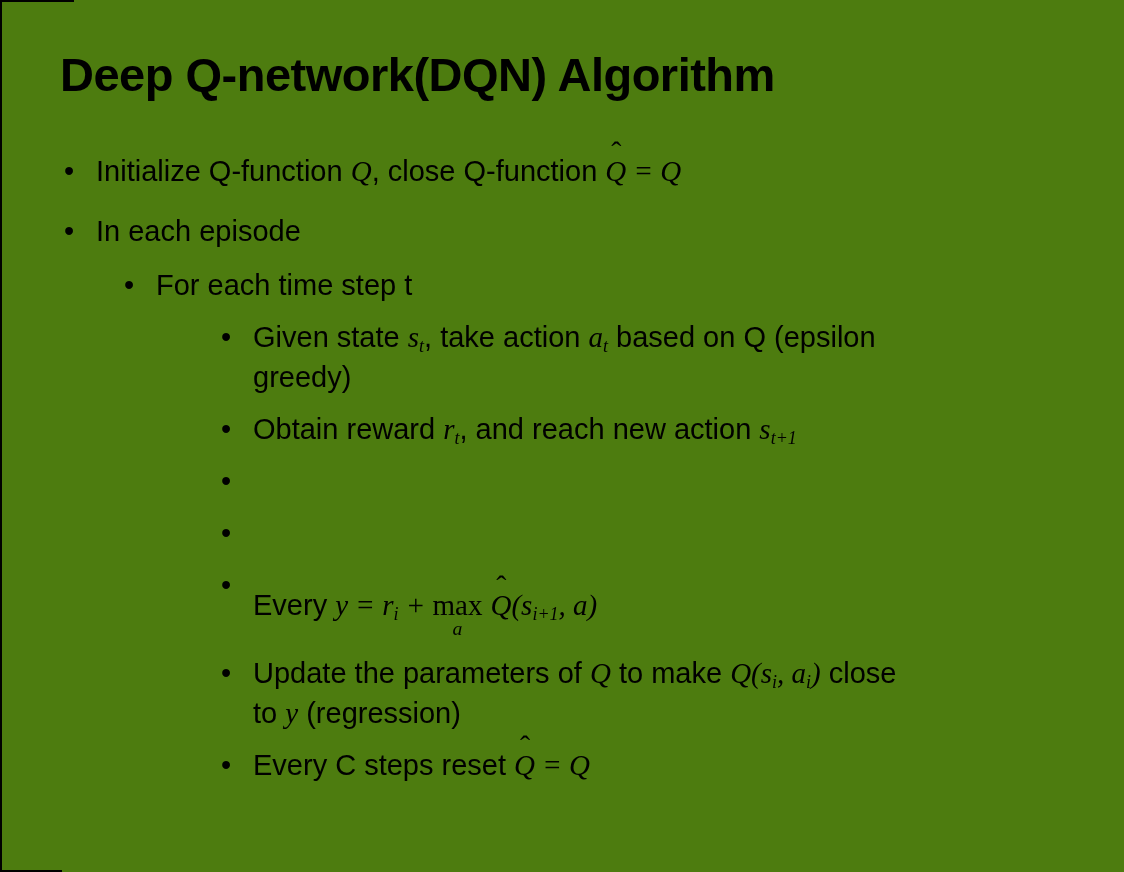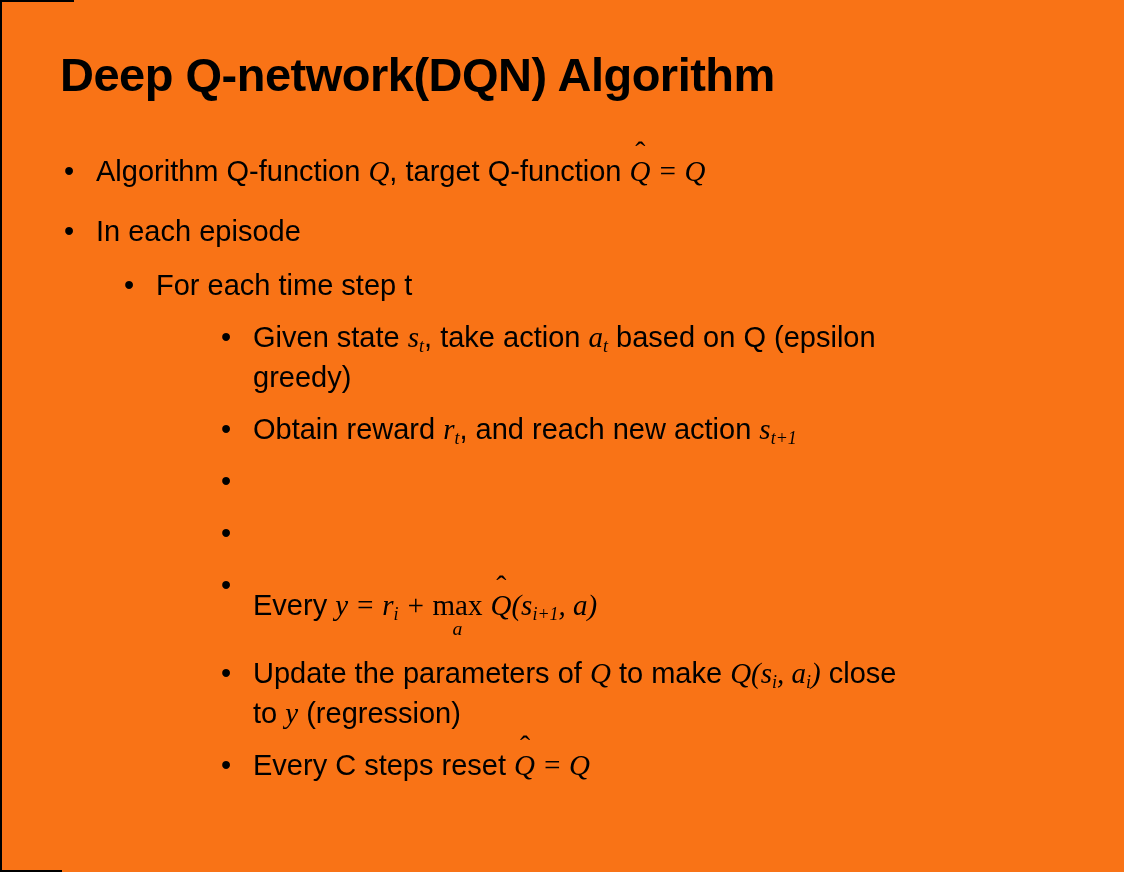--- a/index.html
+++ b/index.html
@@ -1,19 +1,19 @@
 <!DOCTYPE html>
 <html><head>
 <meta charset="utf-8">
 <style>
   html,body{margin:0;padding:0;background:#fff;}
   .slide{
     position:relative;
     width:1124px;height:872px;
-    background:#f97316;
+    background:#4d7c0f;
     color:#000;
     font-family:"Liberation Sans","DejaVu Sans",sans-serif;
     overflow:hidden;
     box-sizing:border-box;
   }
   .frame-left{position:absolute;left:0;top:0;width:2px;height:100%;background:#000;}
   .frame-top{position:absolute;left:0;top:0;width:74px;height:2px;background:#000;}
   .frame-bottom{position:absolute;left:0;bottom:0;width:62px;height:2px;background:#000;}
 
   .title{
@@ -88,21 +88,21 @@
 <div class="slide">
   <div class="frame-left"></div>
   <div class="frame-top"></div>
   <div class="frame-bottom"></div>
 
   <h1 class="title">Deep Q-network(DQN) Algorithm</h1>
 
   <div class="content">
       <div class="bullet-row level-1">
         <span class="bullet-glyph">•</span>
-        <span class="bullet-text"><span>Algorithm Q-function </span><span class="math">Q</span><span>, target Q-function </span><span class="hatwrap"><span class="hatmark">ˆ</span>Q</span><span class="math"> = Q</span></span>
+        <span class="bullet-text"><span>Initialize Q-function </span><span class="math">Q</span><span>, close Q-function </span><span class="hatwrap"><span class="hatmark">ˆ</span>Q</span><span class="math"> = Q</span></span>
       </div>
       <div class="bullet-row level-1">
         <span class="bullet-glyph">•</span>
         <span class="bullet-text"><span>In each episode</span></span>
       </div>
       <div class="bullet-row level-2">
         <span class="bullet-glyph">•</span>
         <span class="bullet-text"><span>For each time step t</span></span>
       </div>
       <div class="bullet-row level-3">

